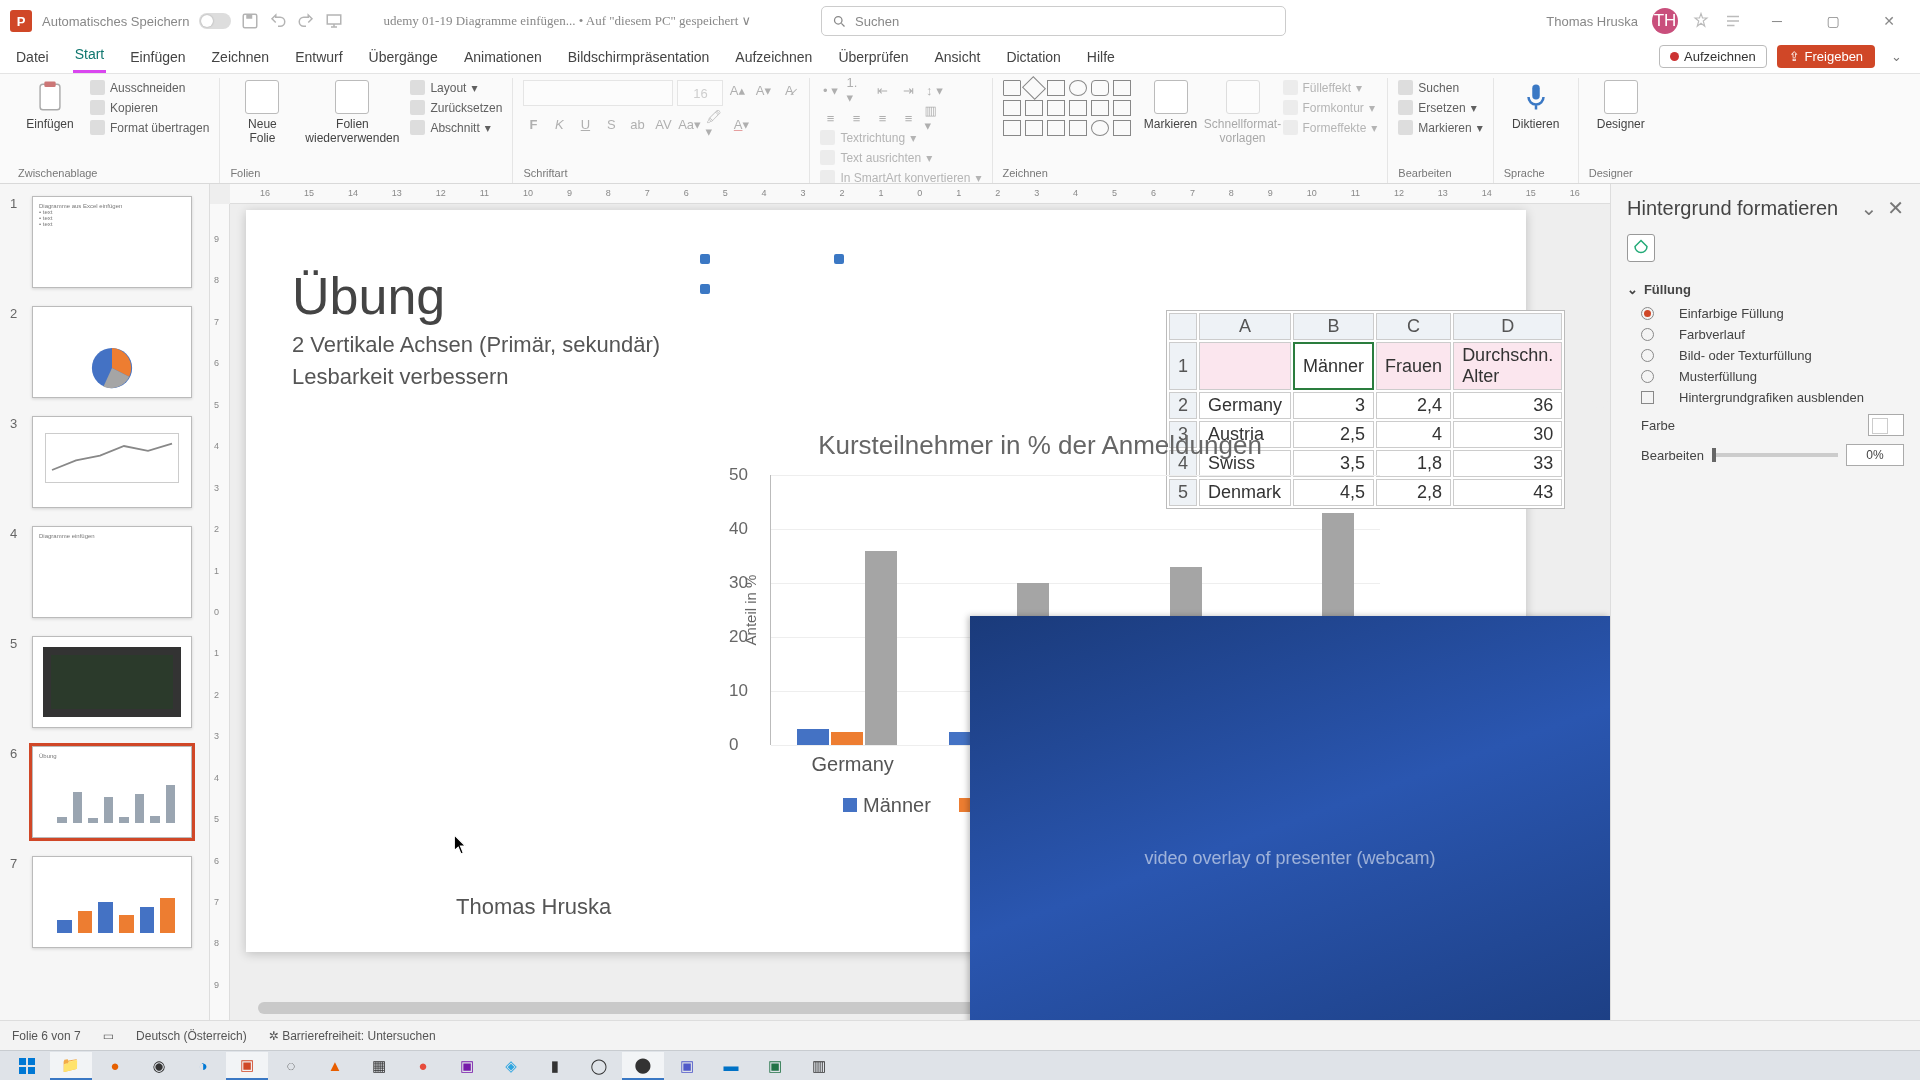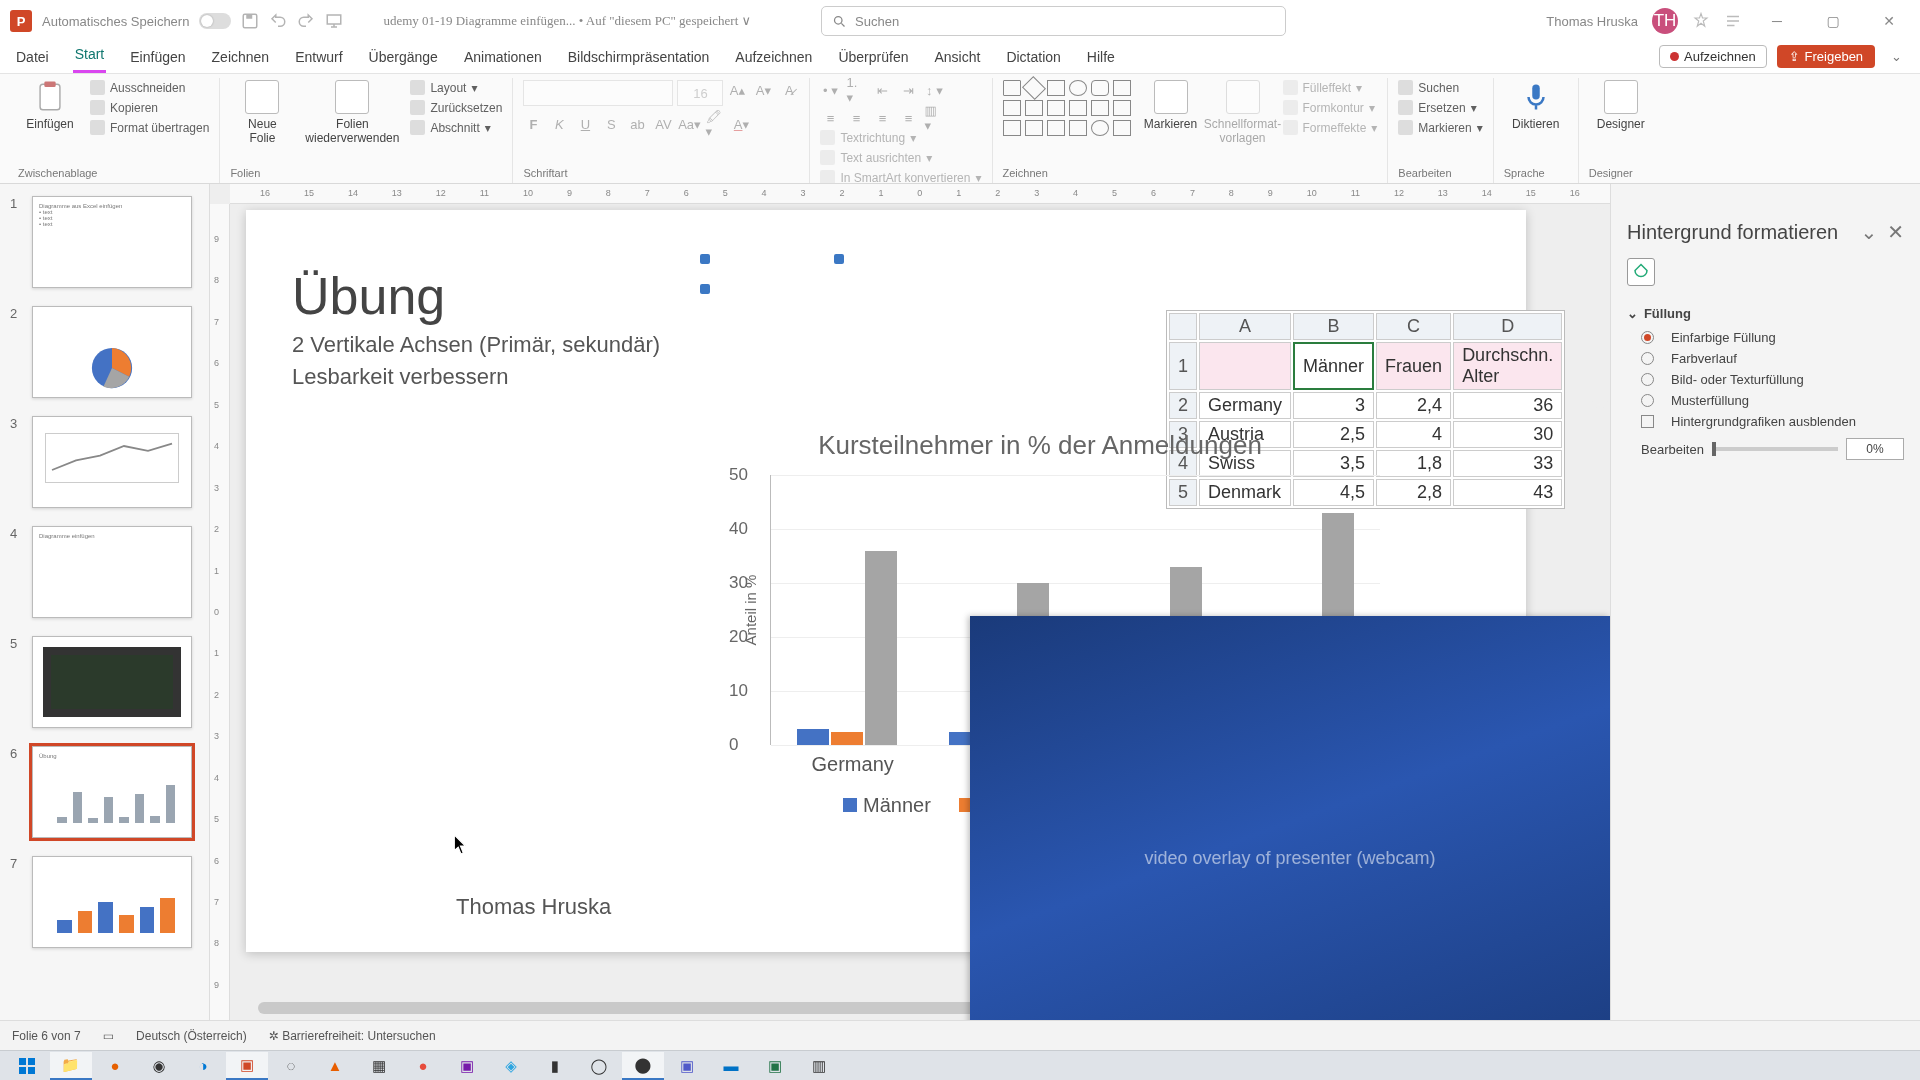--- a/index.html
+++ b/index.html
@@ -88,26 +88,26 @@
 .bar.a { background: #a5a5a5; }
 .xlabels { display: flex; justify-content: space-around; margin-left: 70px; font-size: 20px; color: #555; margin-top: 8px; }
 .legend { display: flex; justify-content: center; gap: 28px; margin-top: 18px; font-size: 20px; color: #555; }
 .legend .sw { width: 14px; height: 14px; display: inline-block; margin-right: 6px; }
 
 .author-foot { position: absolute; left: 210px; top: 684px; font-size: 22px; color: #555; }
 
 .video-overlay { position: absolute; right: 0; top: 432px; width: 640px; height: 484px; background: linear-gradient(160deg,#1a3a7a 0%, #2a56b0 45%, #1a3a7a 100%); display: flex; align-items: center; justify-content: center; color: rgba(255,255,255,.55); font-size: 18px; text-align: center; box-shadow: -2px 0 6px rgba(0,0,0,.25); }
 
 .sidepanel { width: 310px; background: #f4f4f4; border-left: 1px solid #ddd; padding: 12px 16px; }
-.sp-title { font-size: 20px; color: #444; display: flex; justify-content: space-between; align-items: center; margin-top: 24px; }
+.sp-title { font-size: 20px; color: #444; display: flex; justify-content: space-between; align-items: center; }
 .sp-close { display: flex; gap: 10px; color: #777; }
 .sp-ico { width: 28px; height: 28px; border: 1px solid #999; border-radius: 3px; background: #fff; margin: 14px 0; display: flex; align-items: center; justify-content: center; }
 .sp-section { font-size: 13px; color: #444; }
 .sp-head { font-weight: 600; padding: 6px 0; display: flex; align-items: center; gap: 6px; }
-.radio-row { display: flex; align-items: center; gap: 17px; padding: 3px 0 3px 14px; font-size: 13px; }
+.radio-row { display: flex; align-items: center; gap: 25px; padding: 3px 0 3px 14px; font-size: 13px; }
 .radio { width: 13px; height: 13px; border: 1px solid #888; border-radius: 50%; }
 .radio.sel::after { content: ""; display: block; width: 7px; height: 7px; background: #d04727; border-radius: 50%; margin: 2px; }
 .check { width: 13px; height: 13px; border: 1px solid #888; }
 .sp-row2 { display: flex; justify-content: space-between; align-items: center; padding: 6px 0 2px 14px; font-size: 13px; }
 .color-btn { width: 36px; height: 22px; border: 1px solid #aaa; background: #fff; position: relative; }
 .color-btn::before { content: ""; position: absolute; left: 3px; top: 3px; width: 14px; height: 14px; background: #fff; border: 1px solid #ccc; }
 .slider { flex: 1; height: 4px; background: #ccc; margin: 0 8px; position: relative; }
 .slider::after { content: ""; position: absolute; left: 0; top: -5px; width: 4px; height: 14px; background: #666; }
 .pct-box { width: 58px; height: 22px; border: 1px solid #aaa; background: #fff; font-size: 12px; text-align: center; line-height: 20px; }
 
@@ -685,20 +685,24 @@
         </div>
       <div class="radio-row">
           <div class="radio"></div>
           <span>Musterfüllung</span>
         </div>
       <div class="radio-row">
           <div class="check"></div>
           <span>Hintergrundgrafiken ausblenden</span>
         </div>
       <div class="sp-row2">
+        <span>Farbe</span>
+        <div class="color-btn"></div>
+      </div>
+      <div class="sp-row2">
         <span>Bearbeiten</span>
         <div class="slider"></div>
         <div class="pct-box">0%</div>
       </div>
     </div>
   </div>
 
 </div>
 
 <div class="statusbar">

